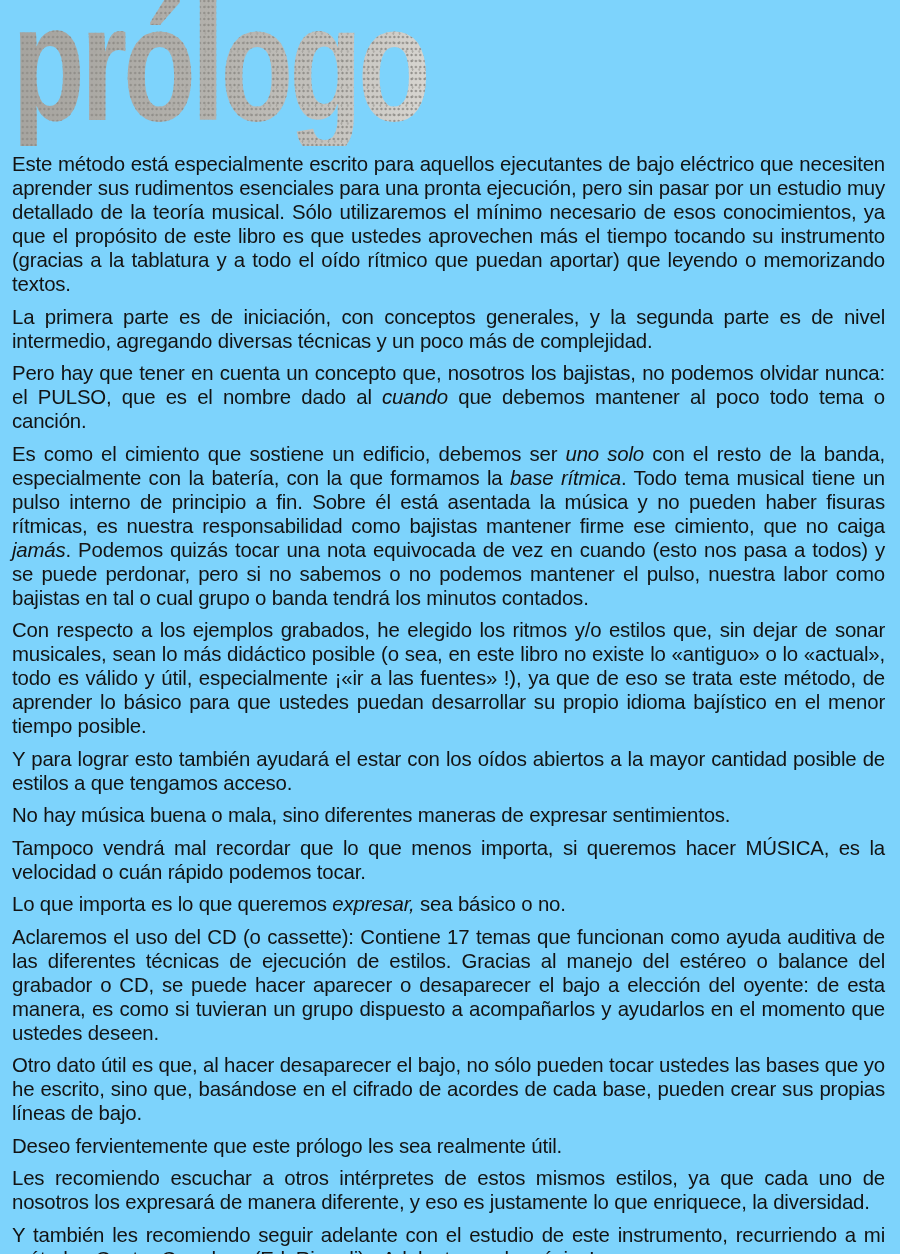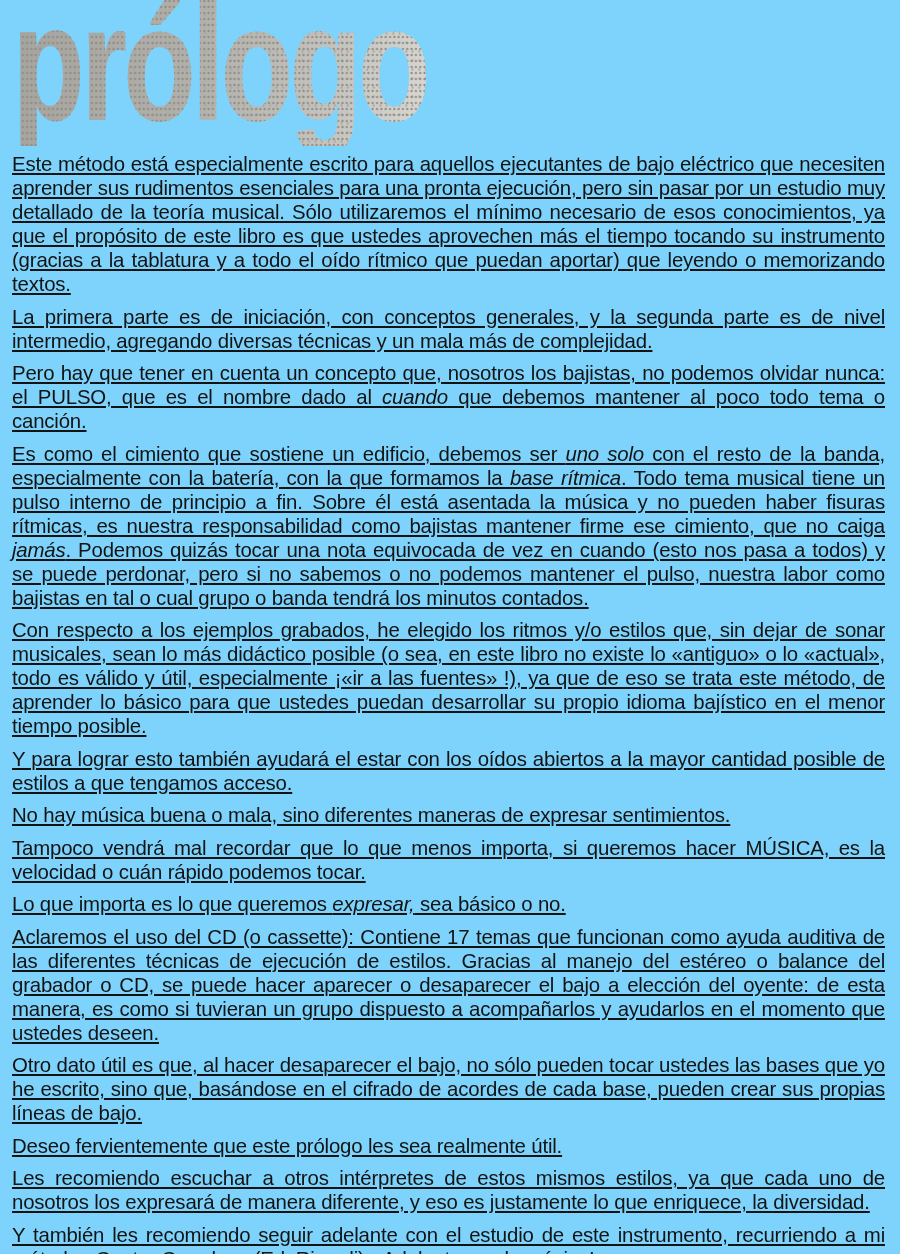--- a/index.html
+++ b/index.html
@@ -53,36 +53,35 @@
     padding: 2px 15px 0 12px;
   }
   .text-col p {
     font-family: "Liberation Sans", sans-serif;
     font-size: 20.4px;
     line-height: 24px;
     letter-spacing: -0.18px;
     text-align: justify;
     color: #131313;
     margin: 0 0 8.5px 0;
-    text-decoration: underline;
   }
   .text-col p em { font-style: italic; }
 </style>
 </head>
 <body>
 
 <div class="page">
 
   <div class="title-zone">
     <div class="page-title">prólogo</div>
   </div>
 
   <div class="text-col" id="paragraphs">
       <p><span>Este método está especialmente escrito para aquellos ejecutantes de bajo eléctrico que necesiten aprender sus rudimentos esenciales para una pronta ejecución, pero sin pasar por un estudio muy detallado de la teoría musical. Sólo utilizaremos el mínimo necesario de esos conocimientos, ya que el propósito de este libro es que ustedes aprovechen más el tiempo tocando su instrumento (gracias a la tablatura y a todo el oído rítmico que puedan aportar) que leyendo o memorizando textos.</span></p>
-      <p><span>La primera parte es de iniciación, con conceptos generales, y la segunda parte es de nivel intermedio, agregando diversas técnicas y un mala más de complejidad.</span></p>
+      <p><span>La primera parte es de iniciación, con conceptos generales, y la segunda parte es de nivel intermedio, agregando diversas técnicas y un poco más de complejidad.</span></p>
       <p><span>Pero hay que tener en cuenta un concepto que, nosotros los bajistas, no podemos olvidar nunca: el PULSO, que es el nombre dado al </span><em>cuando</em><span> que debemos mantener al poco todo tema o canción.</span></p>
       <p><span>Es como el cimiento que sostiene un edificio, debemos ser </span><em>uno solo</em><span> con el resto de la banda, especialmente con la batería, con la que formamos la </span><em>base rítmica</em><span>. Todo tema musical tiene un pulso interno de principio a fin. Sobre él está asentada la música y no pueden haber fisuras rítmicas, es nuestra responsabilidad como bajistas mantener firme ese cimiento, que no caiga </span><em>jamás</em><span>. Podemos quizás tocar una nota equivocada de vez en cuando (esto nos pasa a todos) y se puede perdonar, pero si no sabemos o no podemos mantener el pulso, nuestra labor como bajistas en tal o cual grupo o banda tendrá los minutos contados.</span></p>
       <p><span>Con respecto a los ejemplos grabados, he elegido los ritmos y/o estilos que, sin dejar de sonar musicales, sean lo más didáctico posible (o sea, en este libro no existe lo «antiguo» o lo «actual», todo es válido y útil, especialmente ¡«ir a las fuentes» !), ya que de eso se trata este método, de aprender lo básico para que ustedes puedan desarrollar su propio idioma bajístico en el menor tiempo posible.</span></p>
       <p><span>Y para lograr esto también ayudará el estar con los oídos abiertos a la mayor cantidad posible de estilos a que tengamos acceso.</span></p>
       <p><span>No hay música buena o mala, sino diferentes maneras de expresar sentimientos.</span></p>
       <p><span>Tampoco vendrá mal recordar que lo que menos importa, si queremos hacer MÚSICA, es la velocidad o cuán rápido podemos tocar.</span></p>
       <p><span>Lo que importa es lo que queremos </span><em>expresar,</em><span> sea básico o no.</span></p>
       <p><span>Aclaremos el uso del CD (o cassette): Contiene 17 temas que funcionan como ayuda auditiva de las diferentes técnicas de ejecución de estilos. Gracias al manejo del estéreo o balance del grabador o CD, se puede hacer aparecer o desaparecer el bajo a elección del oyente: de esta manera, es como si tuvieran un grupo dispuesto a acompañarlos y ayudarlos en el momento que ustedes deseen.</span></p>
       <p><span>Otro dato útil es que, al hacer desaparecer el bajo, no sólo pueden tocar ustedes las bases que yo he escrito, sino que, basándose en el cifrado de acordes de cada base, pueden crear sus propias líneas de bajo.</span></p>
       <p><span>Deseo fervientemente que este prólogo les sea realmente útil.</span></p>

